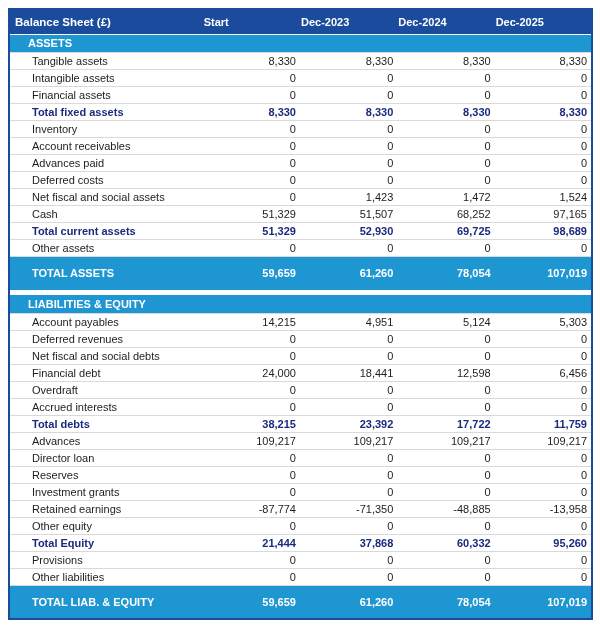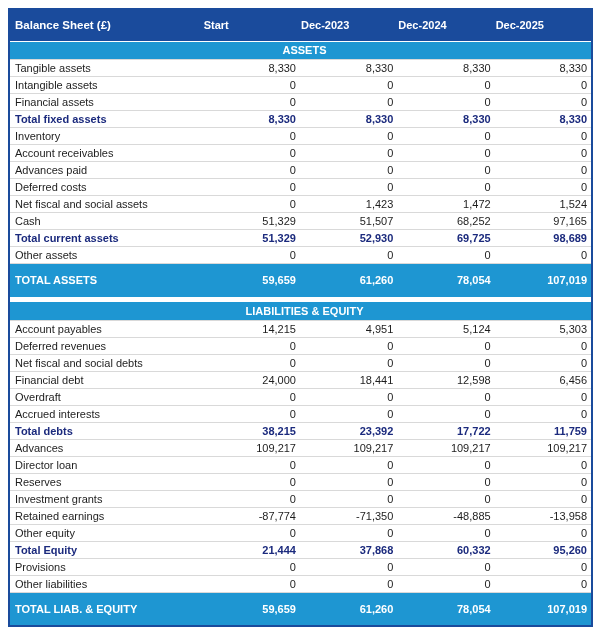--- a/index.html
+++ b/index.html
@@ -28,21 +28,21 @@
     table-layout:fixed;
     border:2px solid var(--navy);
     font-size:11px;
   }
   col.c-label{width:193px;}
   col.c-num{width:97px;}
   thead th{
     background:var(--navy);
     color:#ffffff;
     font-weight:bold;
-    height:32px;
+    height:25px;
     border-bottom:1px solid #ffffff;
     white-space:nowrap;
     overflow:hidden;
     margin-left:44px;
   }
   th.title{
     text-align:left;
     padding-left:5px;
     font-size:11.5px;
   }
@@ -50,37 +50,37 @@
     text-align:left;
     padding-right:4px;
   }
   tbody td{
     height:17px;
     padding-top:0;
     padding-bottom:0;
     white-space:nowrap;
     overflow:hidden;
   }
-  td.label{text-align:left;padding-left:5px;}
+  td.label{text-align:left;padding-left:22px;}
   td.num{text-align:right;padding-right:4px;}
   tr.row-normal td, tr.row-bold td{
     background:#ffffff;
     border-bottom:1px solid var(--sep);
   }
   tr.row-normal td{color:var(--text);}
   tr.row-bold td{
     color:var(--bold-navy);
     font-weight:bold;
   }
   tr.section-row td{
     background:var(--blue);
     color:#ffffff;
     font-weight:bold;
-    text-align:center;
-    padding-left:9px;
+    text-align:left;
+    padding-left:18px;
     height:18px;
     border-bottom:1px solid var(--sep);
   }
   tr.row-grand td{
     background:var(--blue);
     color:#ffffff;
     font-weight:bold;
     border-bottom:none;
     height:34px;
   }

